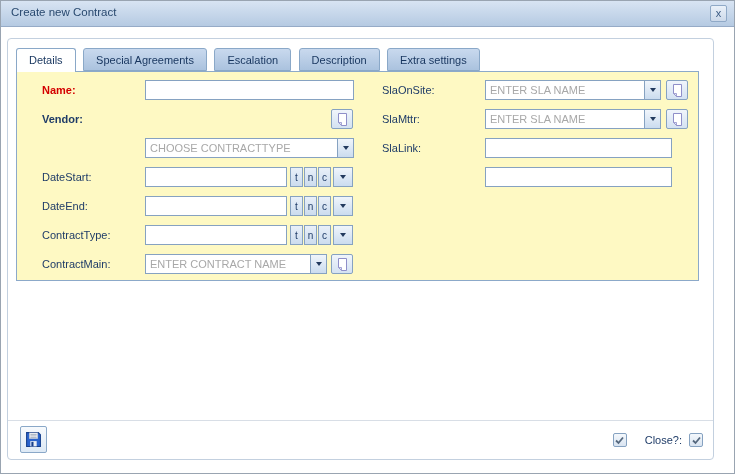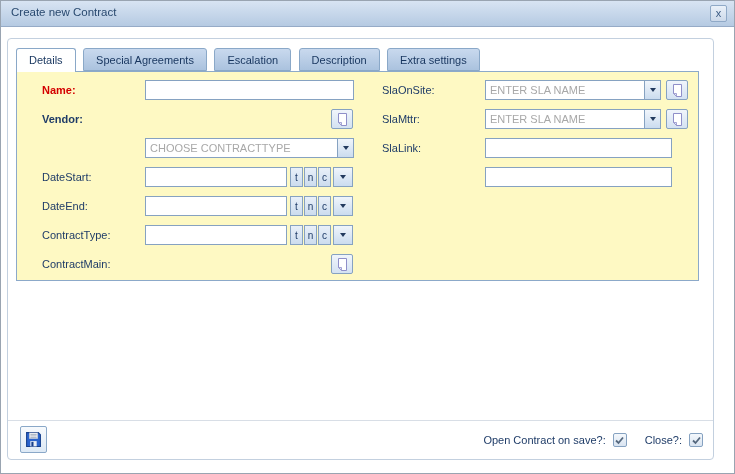--- a/index.html
+++ b/index.html
@@ -187,20 +187,26 @@
       <span class="flabel" style="left:25px; top:153px;">ContractType:</span>
       <input class="txt" style="left: 128px; top: 153px; width: 142px;">
       <button class="dbtn" style="left:273px; top:153px;">t</button>
       <button class="dbtn" style="left:287px; top:153px;">n</button>
       <button class="dbtn" style="left:301px; top:153px;">c</button>
       <div class="trigger abs" style="left:316px; top:153px;">
           <span class="caret"></span>
         </div>
 
       <span class="flabel" style="left:25px; top:182px;">ContractMain:</span>
+      <div class="combo" style="left:128px; top:182px; width:182px;">
+        <input class="ctext" placeholder="ENTER CONTRACT NAME" style="">
+        <div class="trigger">
+            <span class="caret"></span>
+          </div>
+      </div>
       <div class="iconbtn" style="left:314px; top:182px;">
         <svg width="11" height="13" viewBox="0 0 11 13">
           <path d="M1.5 0.5 H9.5 V12.5 H4.5 L1.5 9.5 Z" fill="#ffffff" stroke="#8f8fc9"></path>
           <path d="M1.5 9.5 H4.5 V12.5 Z" fill="#e3e3f5" stroke="#8f8fc9" stroke-width="0.8"></path>
         </svg>
       </div>
 
       <span class="flabel" style="left:365px; top:8px;">SlaOnSite:</span>
       <div class="combo" style="left:468px; top:8px; width:176px;">
         <input class="ctext" placeholder="ENTER SLA NAME" style="">
@@ -242,21 +248,20 @@
           <path d="M1.5 1.5 H12.5 L14.5 3.5 V14.5 H1.5 Z" fill="#2a63cc" stroke="#163f8c"></path>
           <rect x="4" y="1.8" width="8" height="5.4" fill="#ffffff" stroke="#aab6c8" stroke-width="0.5"></rect>
           <line x1="5" y1="3.2" x2="11" y2="3.2" stroke="#98a4b6" stroke-width="0.8"></line>
           <line x1="5" y1="4.6" x2="11" y2="4.6" stroke="#98a4b6" stroke-width="0.8"></line>
           <line x1="5" y1="6" x2="11" y2="6" stroke="#98a4b6" stroke-width="0.8"></line>
           <rect x="5" y="9.5" width="6" height="5" fill="#e9eef6"></rect>
           <rect x="6" y="10.2" width="2" height="4.3" fill="#163f8c"></rect>
         </svg>
       </div>
       <div class="footer-right">
-        <span class="lbl">Open Contract on save?:</span>
         <div class="chk">
           <svg width="9" height="9" viewBox="0 0 9 9">
             <polyline points="1,4.5 3.5,7 8,1.5" fill="none" stroke="#55687e" stroke-width="1.8"></polyline>
           </svg>
         </div>
         <span class="gap"></span>
         <span class="lbl">Close?:</span>
         <div class="chk">
           <svg width="9" height="9" viewBox="0 0 9 9">
             <polyline points="1,4.5 3.5,7 8,1.5" fill="none" stroke="#55687e" stroke-width="1.8"></polyline>

